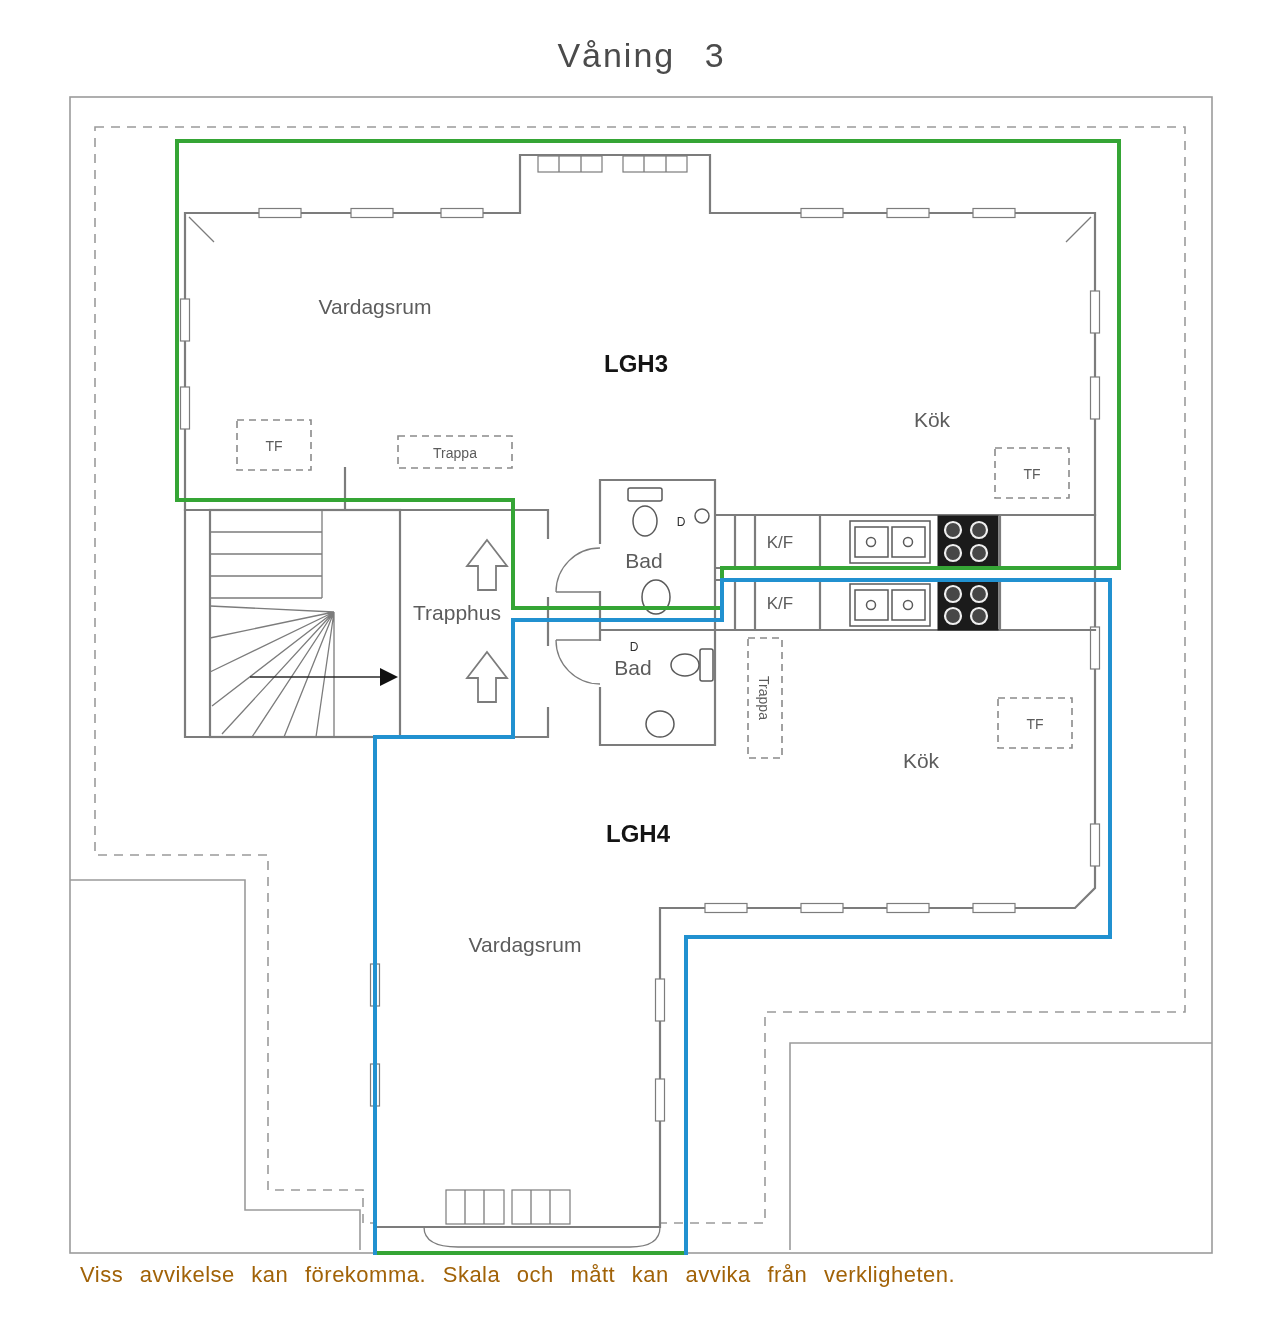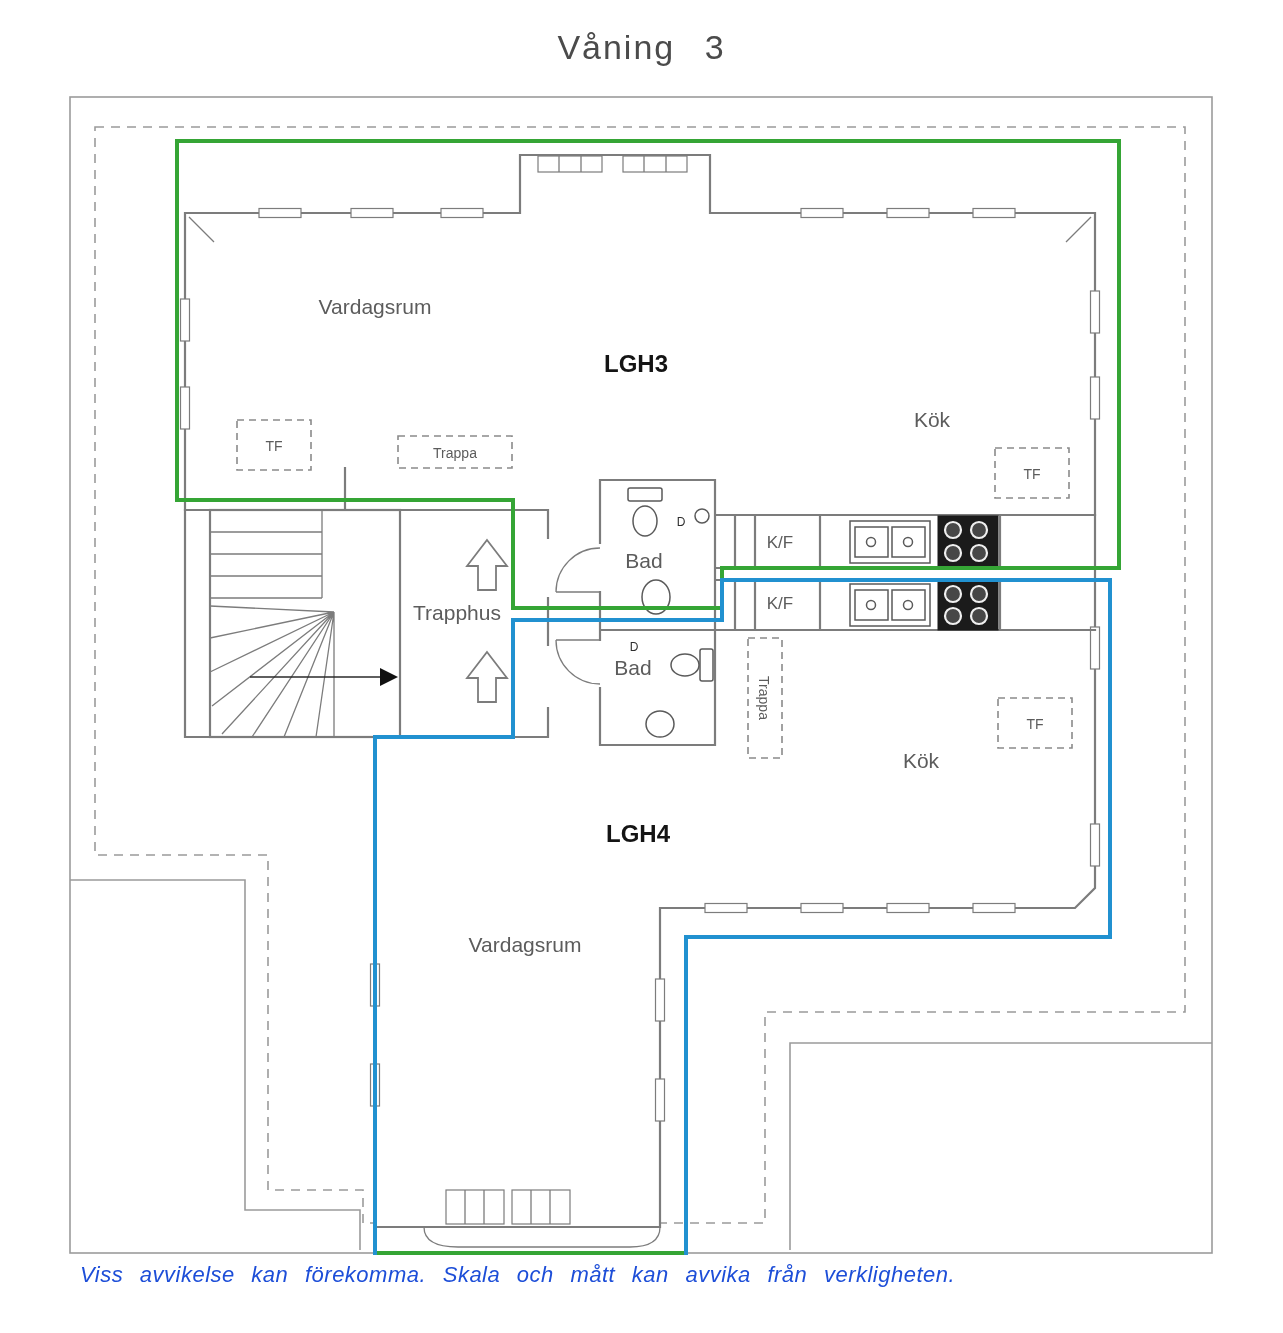--- a/index.html
+++ b/index.html
@@ -1,26 +1,26 @@
 <!DOCTYPE html>
 <html><head>
 <meta charset="utf-8">
 <style>
   html,body { margin:0; padding:0; background:#ffffff; }
   .page {
     position:relative; width:1283px; height:1333px; background:#ffffff;
     font-family:"Liberation Sans", sans-serif; overflow:hidden;
   }
   .title {
-    position:absolute; top:28px; left:0; width:100%; text-align:center;
+    position:absolute; top:36px; left:0; width:100%; text-align:center;
     font-size:34px; color:#4b4b4b; letter-spacing:2px; word-spacing:18px;
   }
   .disclaimer {
     position:absolute; top:1262px; left:80px; width:1100px;
-    font-size:22px; color:#1d4ed8; letter-spacing:0.5px; word-spacing:10px;font-style:italic;
+    font-size:22px; color:#a16207; letter-spacing:0.5px; word-spacing:10px;
   }
   svg.plan { position:absolute; left:0; top:0; }
 
   
   .site   { stroke:#9b9b9b; stroke-width:1.6; fill:none; }
   .site-d { stroke:#9b9b9b; stroke-width:1.6; fill:none; stroke-dasharray:9 7; }
   .wall   { stroke:#7c7c7c; stroke-width:2.2; fill:none; stroke-linejoin:miter; stroke-linecap:square; }
   .wallf  { stroke:#7c7c7c; stroke-width:2.2; fill:#ffffff; stroke-linejoin:miter; }
   .thin   { stroke:#7c7c7c; stroke-width:1.3; fill:none; }
   .win    { stroke:#7c7c7c; stroke-width:1.2; fill:#ffffff; }

